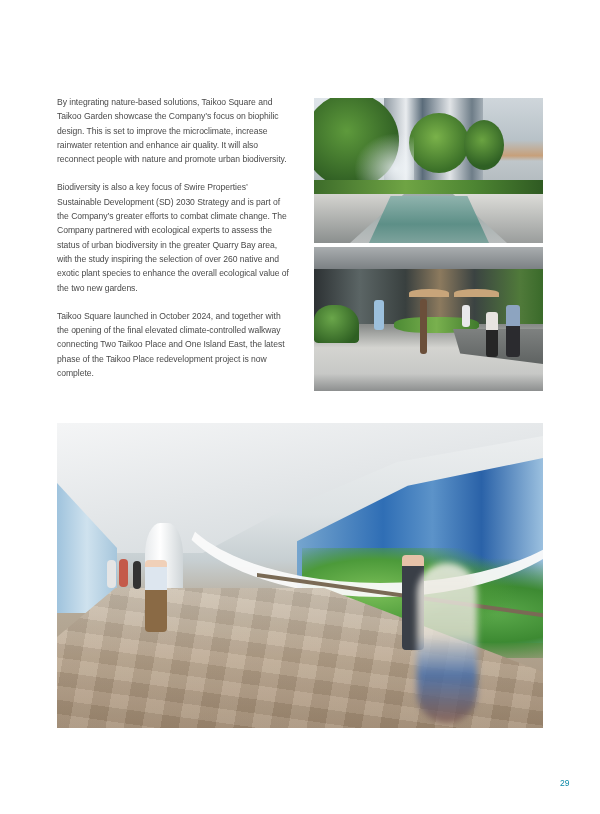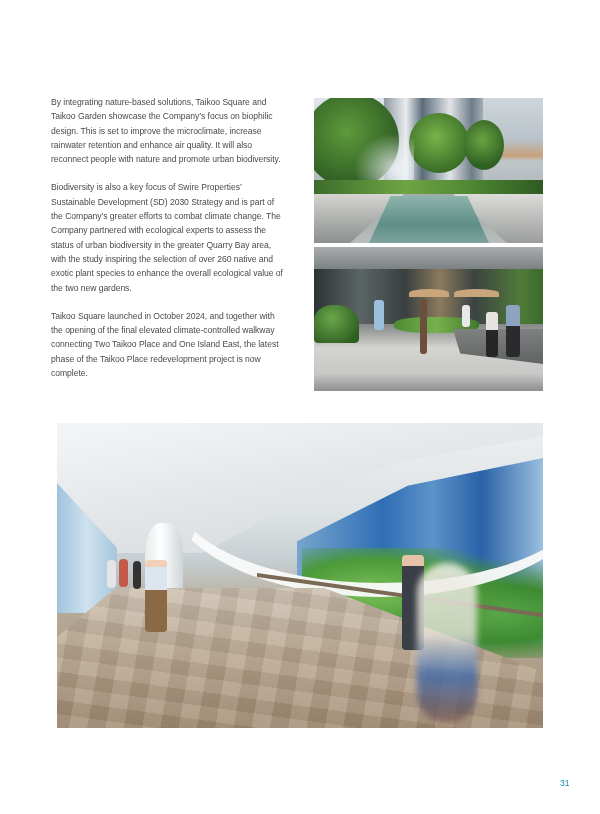--- a/index.html
+++ b/index.html
@@ -1,21 +1,21 @@
 <!DOCTYPE html>
 <html><head>
   <meta charset="utf-8">
   <style>
     html, body { margin: 0; padding: 0; background: #ffffff; }
     body {
       width: 600px; height: 814px; position: relative; overflow: hidden;
       font-family: "Liberation Sans", "DejaVu Sans", sans-serif;
     }
     .text-col {
-      position: absolute; left: 51px; top: 95px; width: 236px;
+      position: absolute; left: 57px; top: 95px; width: 236px;
       color: #4a4a4a; font-size: 8.6px; line-height: 14.3px; letter-spacing: -0.05px;
     }
     .text-col p { margin: 0 0 14px 0; }
     .photo { position: absolute; overflow: hidden; }
 
     
     #photo-fountain { left: 314px; top: 98px; width: 229px; height: 145px;
       background: linear-gradient(180deg, #dfe5ea 0%, #c9d2d6 40%, #9aa8a6 70%, #b9bdbd 100%); }
     #photo-fountain .bldg { position:absolute; left:70px; top:0; width:110px; height:95px;
       background: linear-gradient(90deg,#8f9aa3,#e9ecef 20%,#5b6c7a 35%,#e1e4e7 60%,#6e7d88 80%,#d8dde1); }
@@ -137,13 +137,13 @@
   <div class="floor"></div>
   <div class="rail"></div>
   <div class="person" style="left:88px;top:137px;width:22px;height:72px;background:linear-gradient(180deg,#f0d0b8 0 10%,#dde6ef 10% 42%,#8a6a45 42%);"></div>
   <div class="person" style="left:50px;top:137px;width:9px;height:28px;background:#e5e5e5;"></div>
   <div class="person" style="left:62px;top:136px;width:9px;height:28px;background:#c45a4a;"></div>
   <div class="person" style="left:76px;top:138px;width:8px;height:28px;background:#333;"></div>
   <div class="person" style="left:345px;top:132px;width:22px;height:95px;background:linear-gradient(180deg,#e6c2a8 0 12%,#3a3f47 12%);"></div>
   <div class="blur-person"></div>
 </div>
 
-<div class="page-number">31</div>
+<div class="page-number">29</div>
 
 </body></html>

